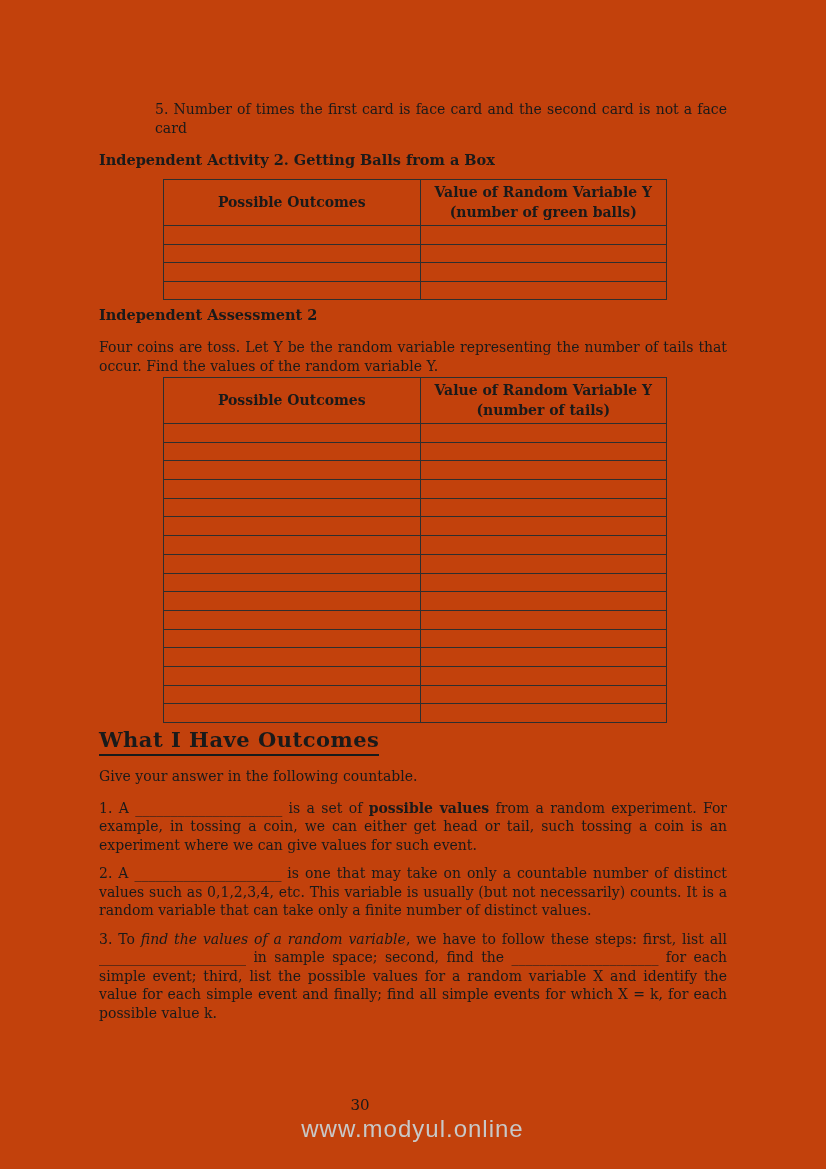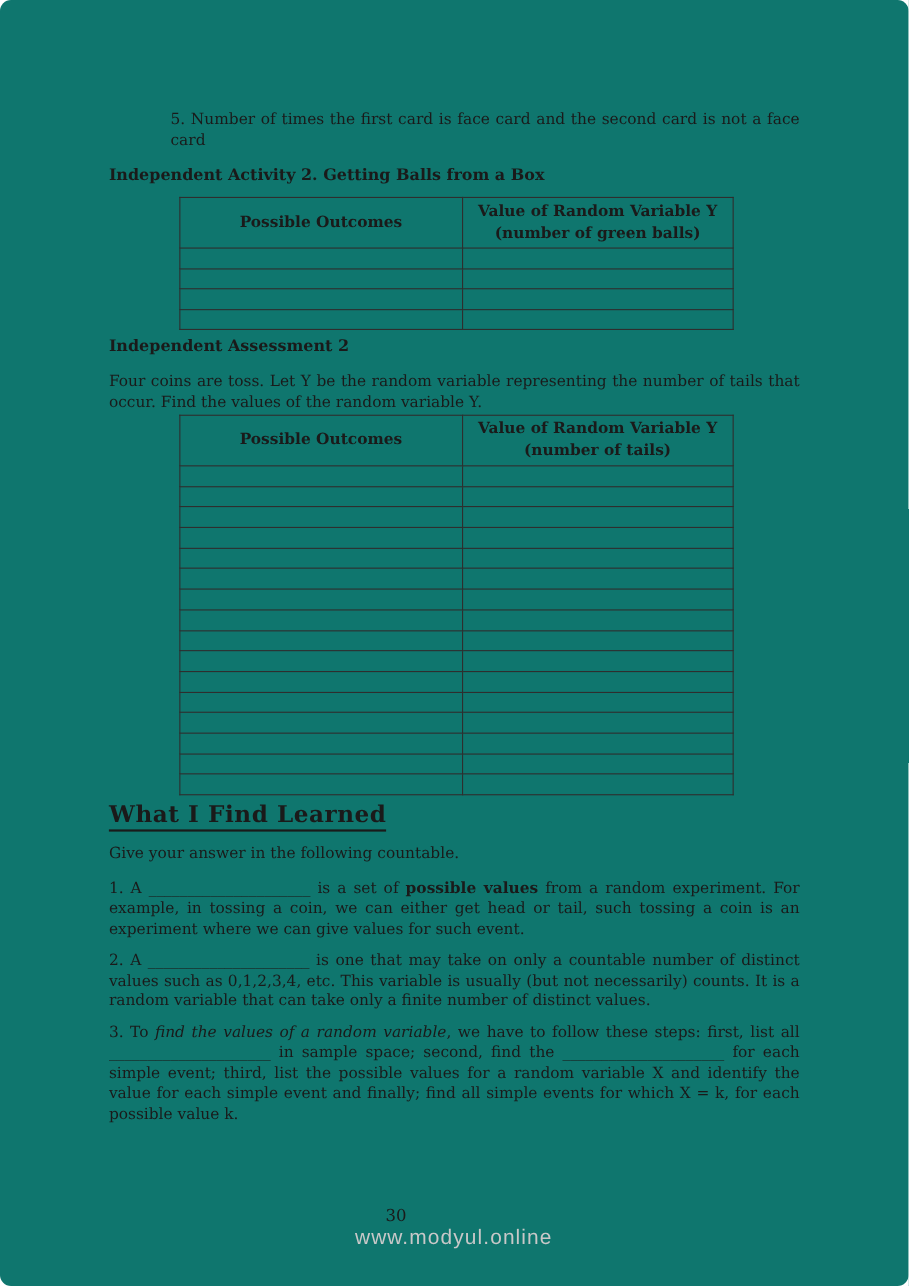--- a/index.html
+++ b/index.html
@@ -2,25 +2,24 @@
 <html><head>
 <meta charset="utf-8">
 <style>
   * { margin: 0; padding: 0; box-sizing: border-box; }
   html, body { background: #ffffff; }
   .page {
     position: relative;
     width: 826px;
     height: 1169px;
     margin: 0 auto;
-    background: #0f766e;
+    background: #c2410c;
     font-family: "DejaVu Serif", serif;
     color: #1a1a1a;
     overflow: hidden;
-    border-radius: 10px;
   }
   .content {
     padding: 100px 99px 0 99px;
   }
   p.body-text {
     font-size: 14px;
     line-height: 18.5px;
     text-align: justify;
   }
   .indent-block {
@@ -92,21 +91,21 @@
     font-size: 15px;
     color: #1a1a1a;
   }
   .footer-watermark {
     position: absolute;
     top: 1115px;
     left: 0;
     width: 825px;
     text-align: center;
     font-family: "Liberation Sans", sans-serif;
-    font-size: 19px;
+    font-size: 24px;
     letter-spacing: 1px;
     color: #c8c8c8;
   }
 </style>
 </head>
 <body>
 
 <div class="page">
   <div class="content">
 
@@ -223,21 +222,21 @@
             <td></td>
           </tr>
           <tr>
             <td></td>
             <td></td>
           </tr>
         </tbody>
     </table>
 
     <h1 class="big-heading">
-      <span class="underlined">What I Find Learned</span>
+      <span class="underlined">What I Have Outcomes</span>
     </h1>
 
     <p class="body-text intro-line">Give your answer in the following countable.</p>
 
     <div>
         <p class="body-text stmt"><span>1. A _____________________ is a set of </span><span class="b">possible values</span><span> from a random experiment. For example, in tossing a coin, we can either get head or tail, such tossing a coin is an experiment where we can give values for such event.</span></p>
         <p class="body-text stmt"><span>2. A _____________________ is one that may take on only a countable number of distinct values such as 0,1,2,3,4, etc. This variable is usually (but not necessarily) counts. It is a random variable that can take only a finite number of distinct values.</span></p>
         <p class="body-text stmt"><span>3. To </span><span class="i">find the values of a random variable</span><span>, we have to follow these steps: first, list all _____________________ in sample space; second, find the _____________________ for each simple event; third, list the possible values for a random variable X and identify the value for each simple event and finally; find all simple events for which X = k, for each possible value k.</span></p>
       </div>
 

